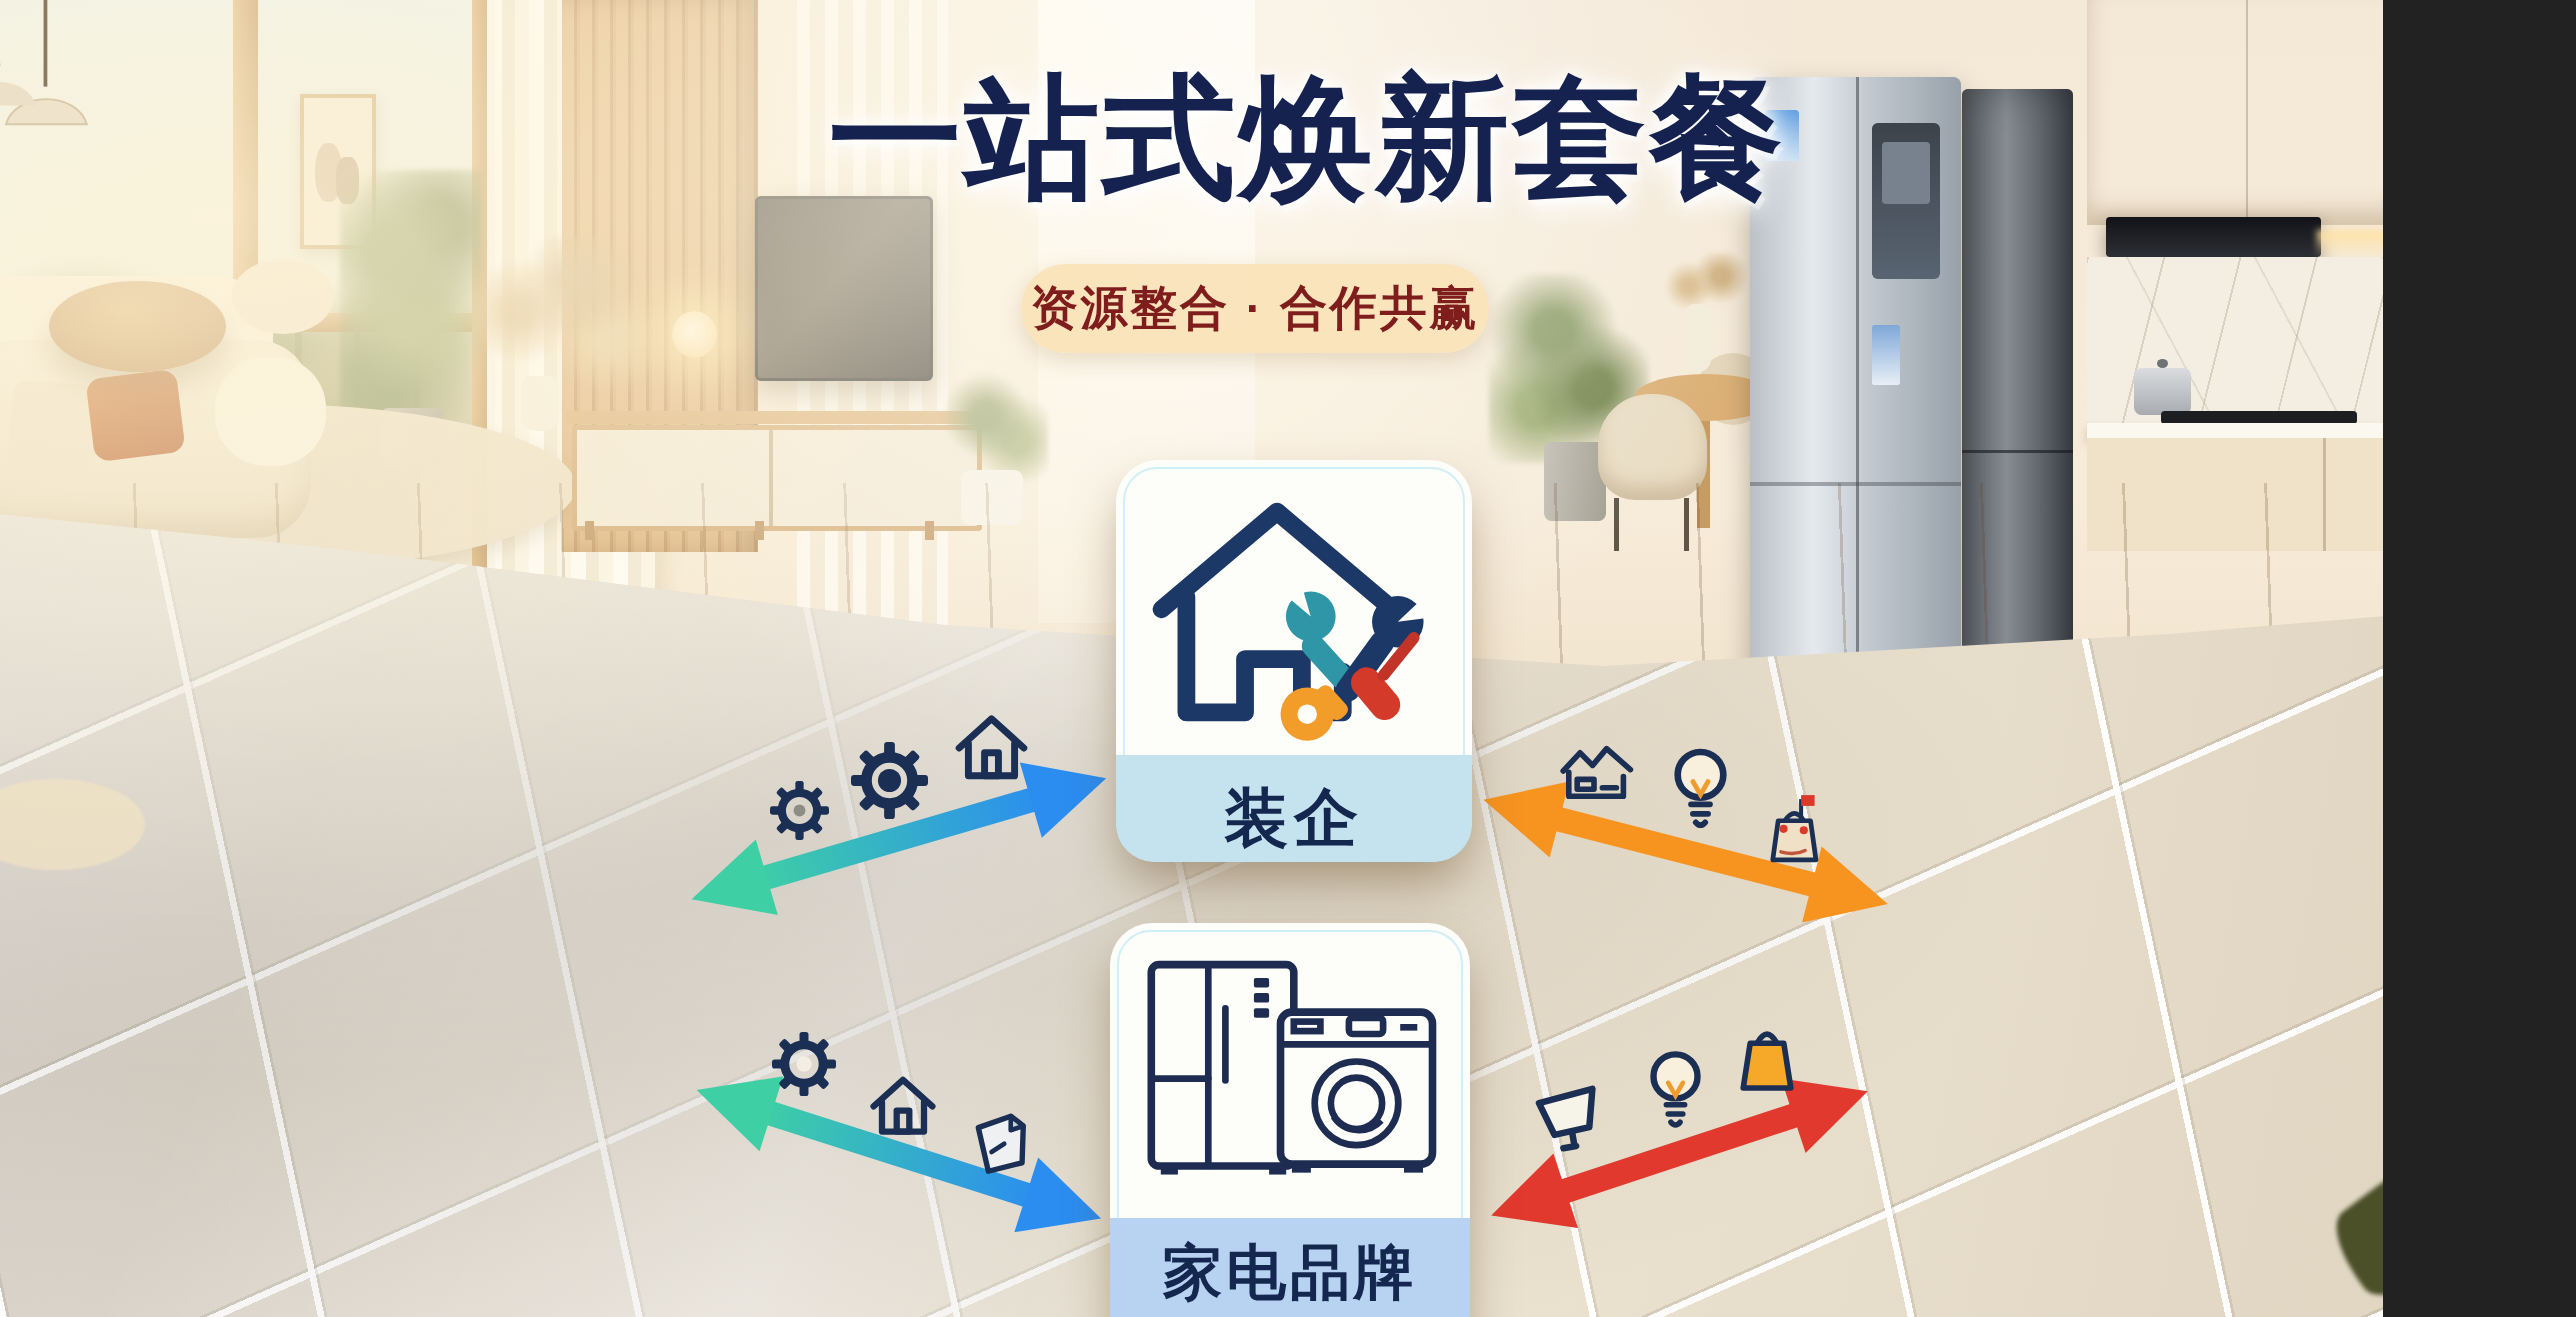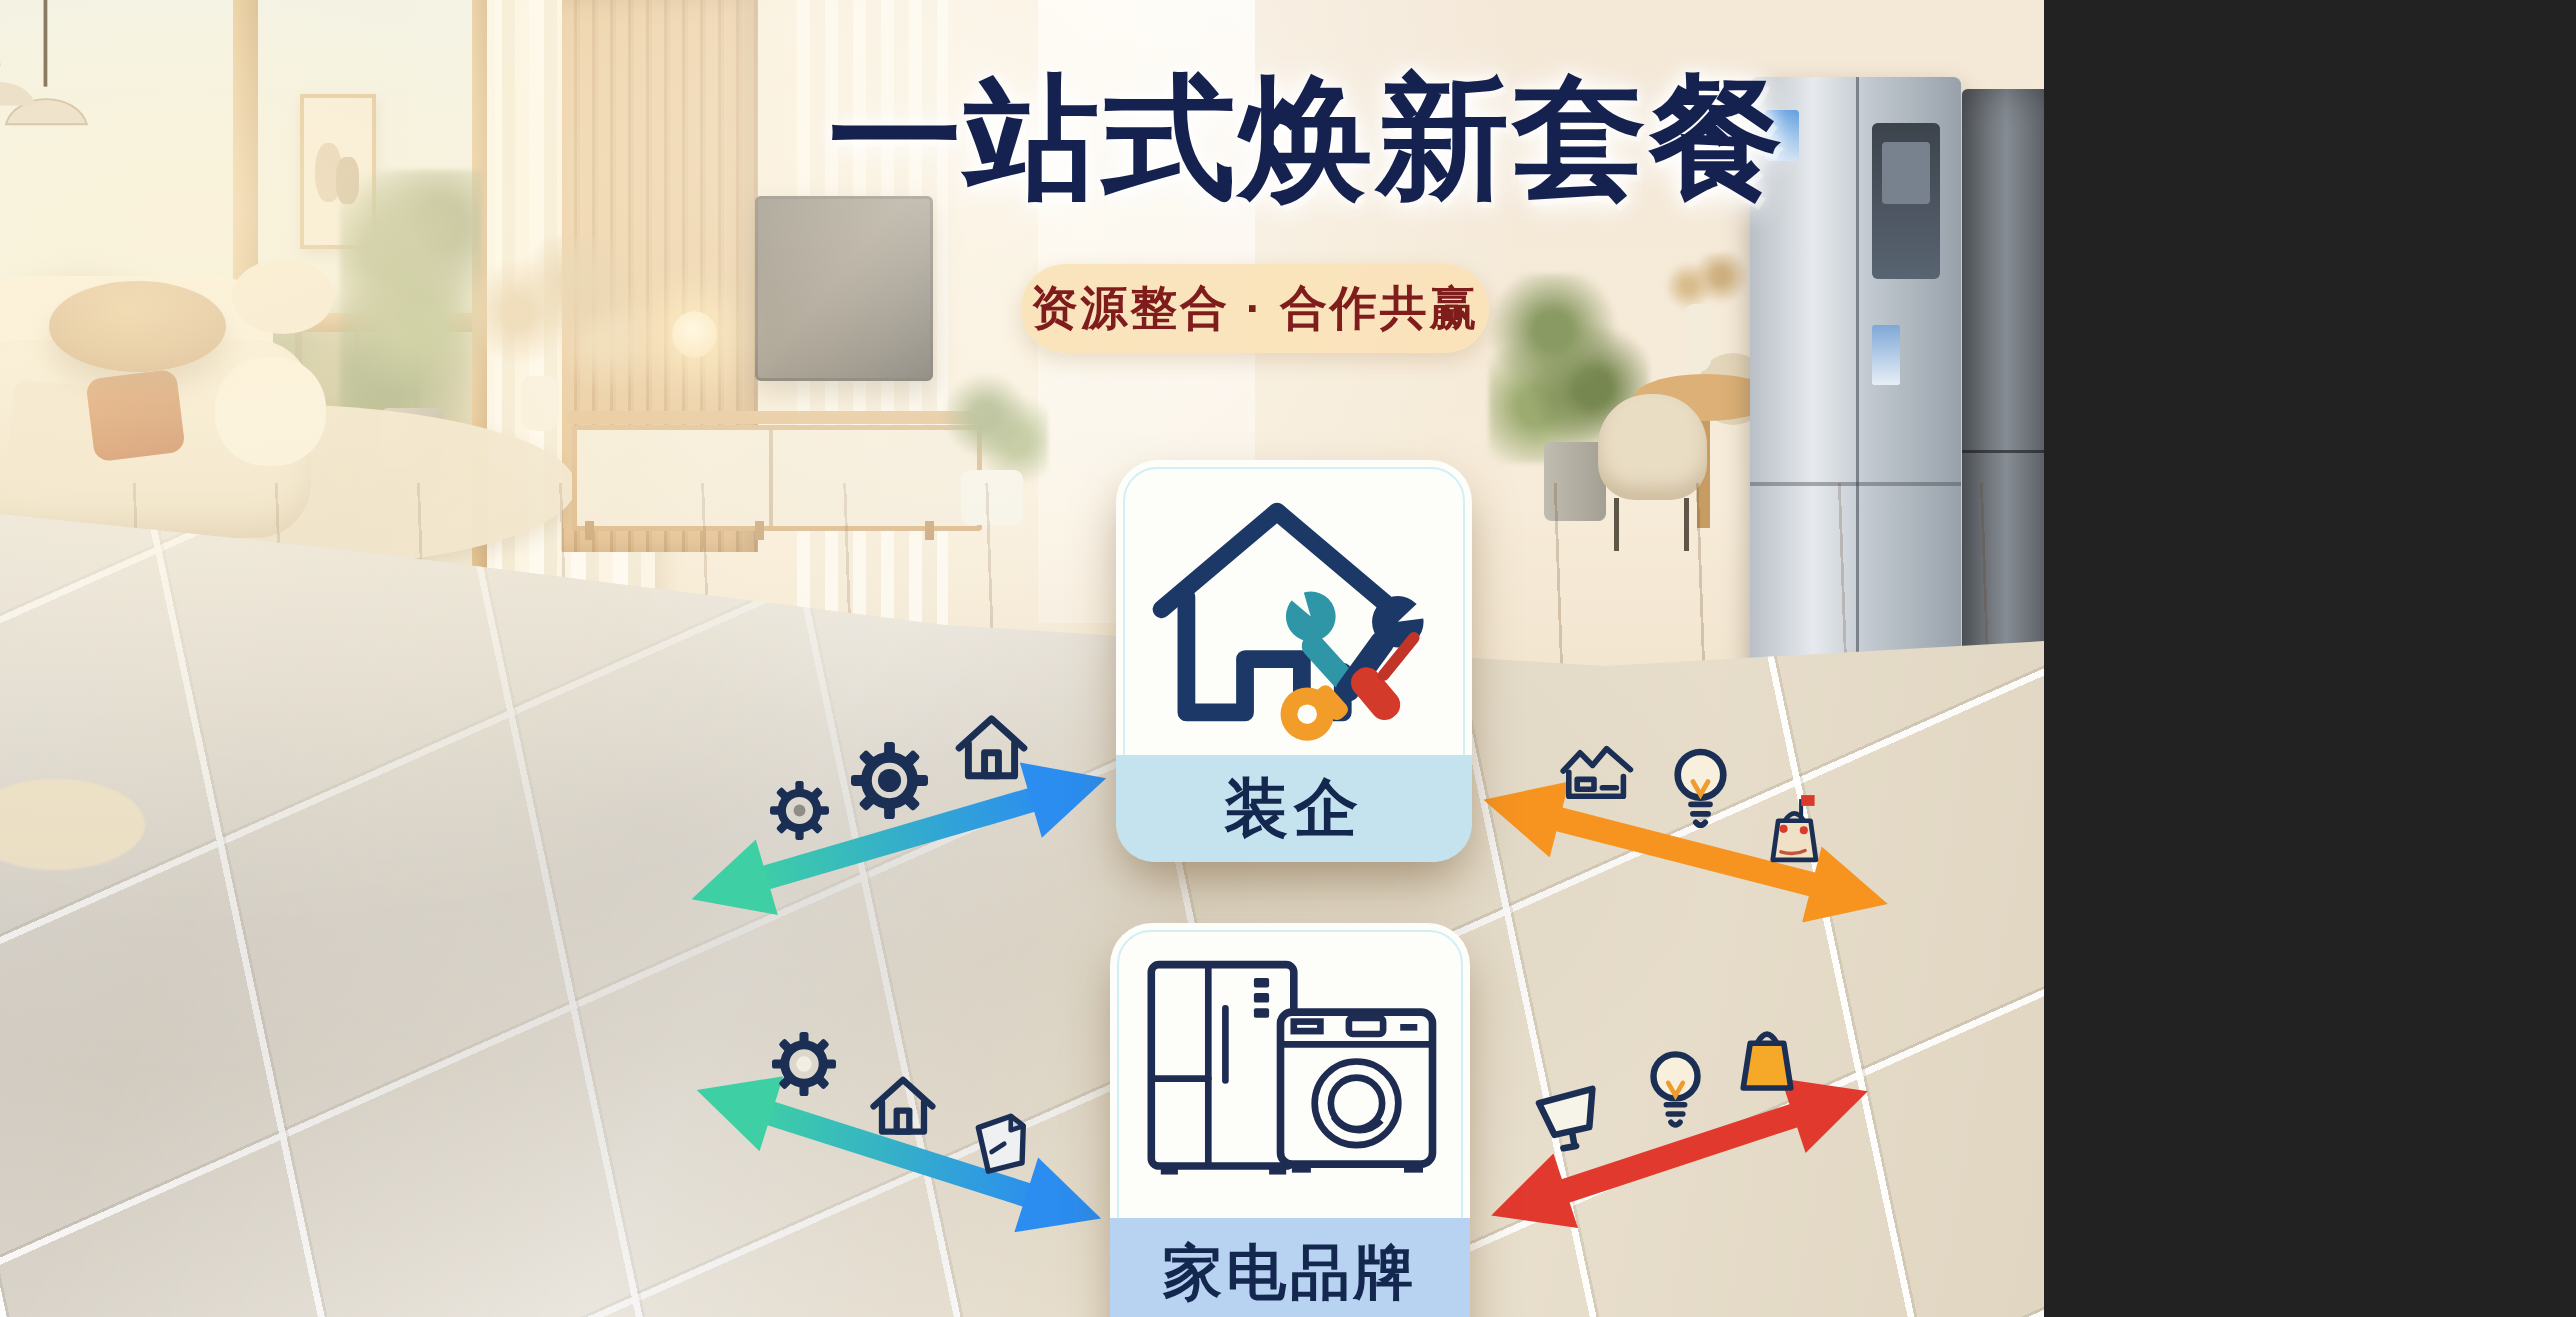--- a/index.html
+++ b/index.html
@@ -1,16 +1,16 @@
 <!DOCTYPE html>
 <html style="font-size:15px"><head>
 <meta charset="utf-8">
 <style>
   html,body{margin:0;padding:0;background:#222;}
-  .stage{position:relative;width:2044px;height:1317px;overflow:hidden;
+  .stage{position:relative;width:2383px;height:1317px;overflow:hidden;
          font-family:"Liberation Sans","DejaVu Sans",sans-serif;}
   .abs{position:absolute;}
 
   
   .wall{inset:0;background:linear-gradient(180deg,#f4e8d7 0%,#f7ecd9 38%,#efe0c9 62%,#e9d9c0 75%);}
   .sunglow{inset:0;background:radial-gradient(ellipse at 9% 16%,rgba(255,244,214,.75),rgba(255,244,214,0) 46%),
             radial-gradient(ellipse at 47% 8%,rgba(255,255,255,.65),rgba(255,255,255,0) 38%);pointer-events:none;}
   .window{left:0;top:0;width:495px;height:627px;
     background:linear-gradient(180deg,#e9f1f1 0%,#f0efe2 55%,#ece2cd 100%);}
   .tree{border-radius:50%;filter:blur(15px);}
@@ -139,21 +139,21 @@
     text-shadow:0 0 15px #fff,0 0 34px rgba(255,255,255,.95),0 7.5px 28px rgba(255,255,255,.85),3.8px 5.7px 0 rgba(255,255,255,.35);}
   .subtitle{left:1021px;top:264px;width:468px;height:89px;border-radius:45px;
     background:rgba(250,227,185,.95);display:flex;align-items:center;justify-content:center;
     box-shadow:0 7.5px 21px rgba(160,120,60,.22);}
   .subtitle span{font-size:47px;font-weight:700;letter-spacing:2.8px;color:#7f1d1d;}
 
   
   .card{background:#fdfdfa;border-radius:42px;box-shadow:0 24.5px 49px -7.5px rgba(110,80,40,.5);}
   .card::before{content:"";position:absolute;inset:6.6px;border-radius:34px;border:2.8px solid rgba(200,236,245,.85);pointer-events:none;}
   .band{position:absolute;left:0;right:0;bottom:0;border-radius:0 0 38px 38px;
-    display:flex;align-items:center;justify-content:center;}
+    display:flex;align-items:flex-end;justify-content:center;}
   .band span{font-weight:800;color:#14274e;}
   .card-tile{left:318px;top:705px;width:370px;height:491px;}
   .card-tile::before{border-color:rgba(255,255,255,.6);}
   .tilegrid{position:absolute;left:16px;top:14px;width:338px;height:332px;background:#f3efe6;border-radius:9.4px;
     display:grid;grid-template-columns:repeat(3,1fr);grid-template-rows:repeat(3,1fr);gap:11.3px;padding:9.4px;box-sizing:border-box;}
   .tile{border-radius:4.7px;box-shadow:inset 0 0 13.2px rgba(150,125,90,.4),1.9px 2.8px 3.8px rgba(140,115,80,.35);}
   .tile:nth-child(1){background:radial-gradient(circle at 35% 35%,#e8dfcb,#ddd0b5);}
   .tile:nth-child(2){background:radial-gradient(circle at 55% 45%,#e6d9c2,#d9c9ab);}
   .tile:nth-child(3){background:radial-gradient(circle at 45% 55%,#dfcfae,#d2bf9a);}
   .tile:nth-child(4){background:radial-gradient(circle at 50% 40%,#e7dcc7,#dccdb0);}

